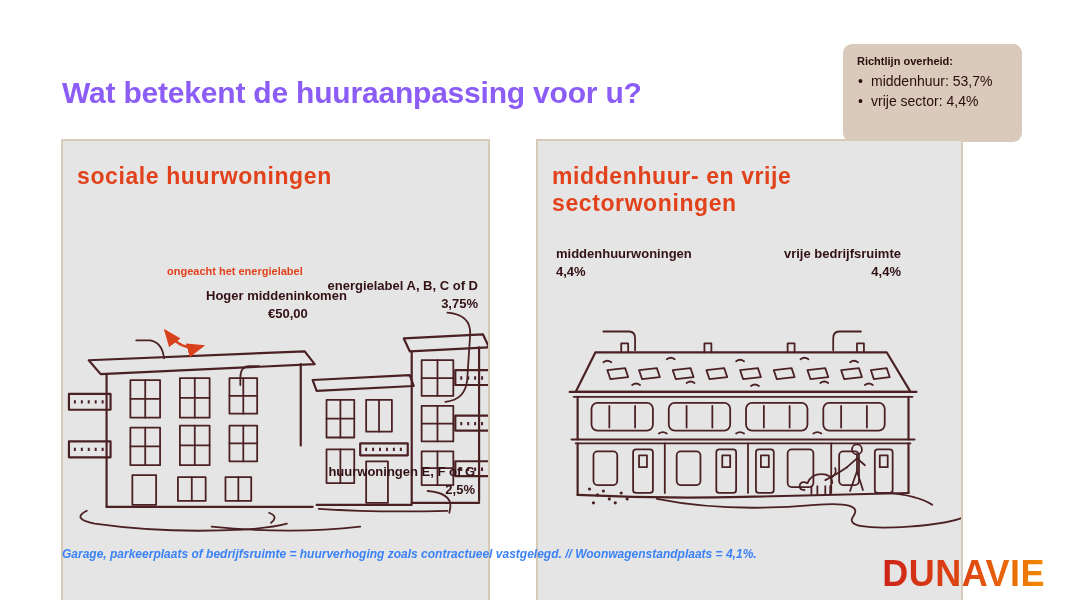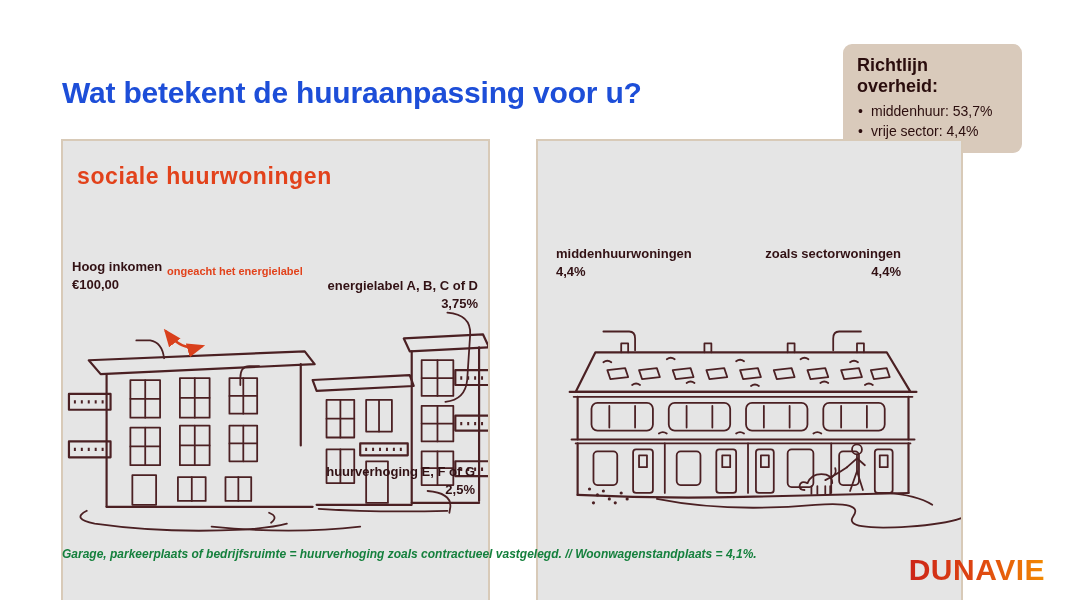--- a/index.html
+++ b/index.html
@@ -3,28 +3,28 @@
 <meta charset="utf-8">
 <style>
   * { margin:0; padding:0; box-sizing:border-box; }
   html,body { background:#fff; }
   .stage {
     position:relative; width:1067px; height:600px; background:#ffffff;
     font-family:"Liberation Sans", sans-serif; overflow:hidden; color:#2a0d0d;
   }
   .page-title {
     position:absolute; left:62px; top:76px; font-size:30px; font-weight:bold;
-    color:#1d4ed8; letter-spacing:-0.2px;
+    color:#8b5cf6; letter-spacing:-0.2px;
   }
   
   .gbox {
     position:absolute; left:843px; top:44px; width:179px; min-height:98px;
     background:#d9cabb; border-radius:9px; padding:11px 12px 12px 14px;
   }
-  .gbox-title { font-size:18px; font-weight:bold; color:#2a0d0d; margin-bottom:4px; }
+  .gbox-title { font-size:11px; font-weight:bold; color:#2a0d0d; margin-bottom:4px; }
   .gbox ul { list-style:none; }
   .gbox li { font-size:14px; color:#2a0d0d; line-height:20px; padding-left:14px; position:relative; }
   .gbox li::before { content:"•"; position:absolute; left:1px; top:0; }
   
   .panel {
     position:absolute; top:139px; height:489px; background:#e5e5e5;
     border:2px solid #d8cab8;
   }
   .panel.left  { left:61px;  width:429px; }
   .panel.right { left:536px; width:427px; }
@@ -43,24 +43,24 @@
   .indent { margin-left:62px; }
   
   .sk { fill:none; stroke:#4b2023; stroke-width:2.2; stroke-linecap:round; stroke-linejoin:round; }
   .sk-thin { fill:none; stroke:#4b2023; stroke-width:1.8; stroke-linecap:round; stroke-linejoin:round; }
   .rail { fill:none; stroke:#4b2023; stroke-width:3.4; stroke-dasharray:2 5; }
   .dot { fill:#4b2023; stroke:none; }
   .arrow-o { fill:none; stroke:#d9401c; stroke-width:2.6; stroke-linecap:round; }
   
   .footer-note {
     position:absolute; left:62px; top:547px; font-size:12px; font-weight:bold;
-    font-style:italic; color:#15803d;
+    font-style:italic; color:#3b82f6;
   }
   .logo {
-    position:absolute; right:22px; top:553px; font-size:30px; font-weight:bold;
+    position:absolute; right:22px; top:553px; font-size:36px; font-weight:bold;
     letter-spacing:0.5px; color:#e0560f;
   }
   @supports ((-webkit-background-clip:text) or (background-clip:text)) {
     .logo {
       background:linear-gradient(90deg,#cc2418 0%, #e04a10 55%, #f28a00 100%);
       -webkit-background-clip:text; background-clip:text; color:transparent;
     }
   }
 </style>
 </head>
@@ -173,35 +173,36 @@
       </g>
 
       <path class="arrow-o" d="M104,137 C114,150 126,156 140,152" marker-start="url(#ah)" marker-end="url(#ah)"></path>
     </svg>
 
     <div class="ann r" style="right:10px; top:88px;margin-top:48px;">
       <div>energielabel A, B, C of D</div>
       <div class="val">3,75%</div>
     </div>
 
-    <div class="ann" style="left:9px; top:117px;">
-      <div>Hoog inkomen</div>
-      <div class="val">€100,00</div>
-    </div>
 
     <div class="ann-orange" style="left:104px; top:124px;">ongeacht het energielabel</div>
 
+    <div class="ann" style="left:143px; top:146px;">
+      <div>Hoger middeninkomen</div>
+      <div class="val indent">€50,00</div>
+    </div>
 
     <div class="ann r" style="right:13px; top:322px;">
-      <div>huurverhoging E, F of G</div>
+      <div>huurwoningen E, F of G</div>
       <div class="val">2,5%</div>
     </div>
   </section>
 
   <section class="panel right">
+    <div class="hand">middenhuur- en vrije sectorwoningen</div>
 
     <svg viewBox="0 0 427 379" aria-hidden="true">
 
       <g>
         <path class="sk" d="M38,198 L58,158 L352,158 L376,198 Z"></path>
         <path class="sk" d="M32,198 H382"></path>
         <path class="sk-thin" d="M36,203 H378"></path>
         <path class="sk-thin" d="M84,158 v-9 h7 v9 M168,158 v-9 h7 v9 M252,158 v-9 h7 v9 M322,158 v-9 h7 v9"></path>
 
         <g class="sk-thin">
@@ -295,21 +296,21 @@
         <path class="sk-thin" d="M326,137 H304 Q298,137 298,144 V156"></path>
       </g>
     </svg>
 
     <div class="ann" style="left:18px; top:104px;">
       <div>middenhuurwoningen</div>
       <div class="val">4,4%</div>
     </div>
 
     <div class="ann r" style="right:60px; top:104px;">
-      <div>zoals sectorwoningen</div>
+      <div>vrije bedrijfsruimte</div>
       <div class="val">4,4%</div>
     </div>
   </section>
 
   <div class="footer-note">Garage, parkeerplaats of bedrijfsruimte = huurverhoging zoals contractueel vastgelegd.  //  Woonwagenstandplaats = 4,1%.</div>
 
   <div class="logo">DUNAVIE</div>
 
 </div>
 

